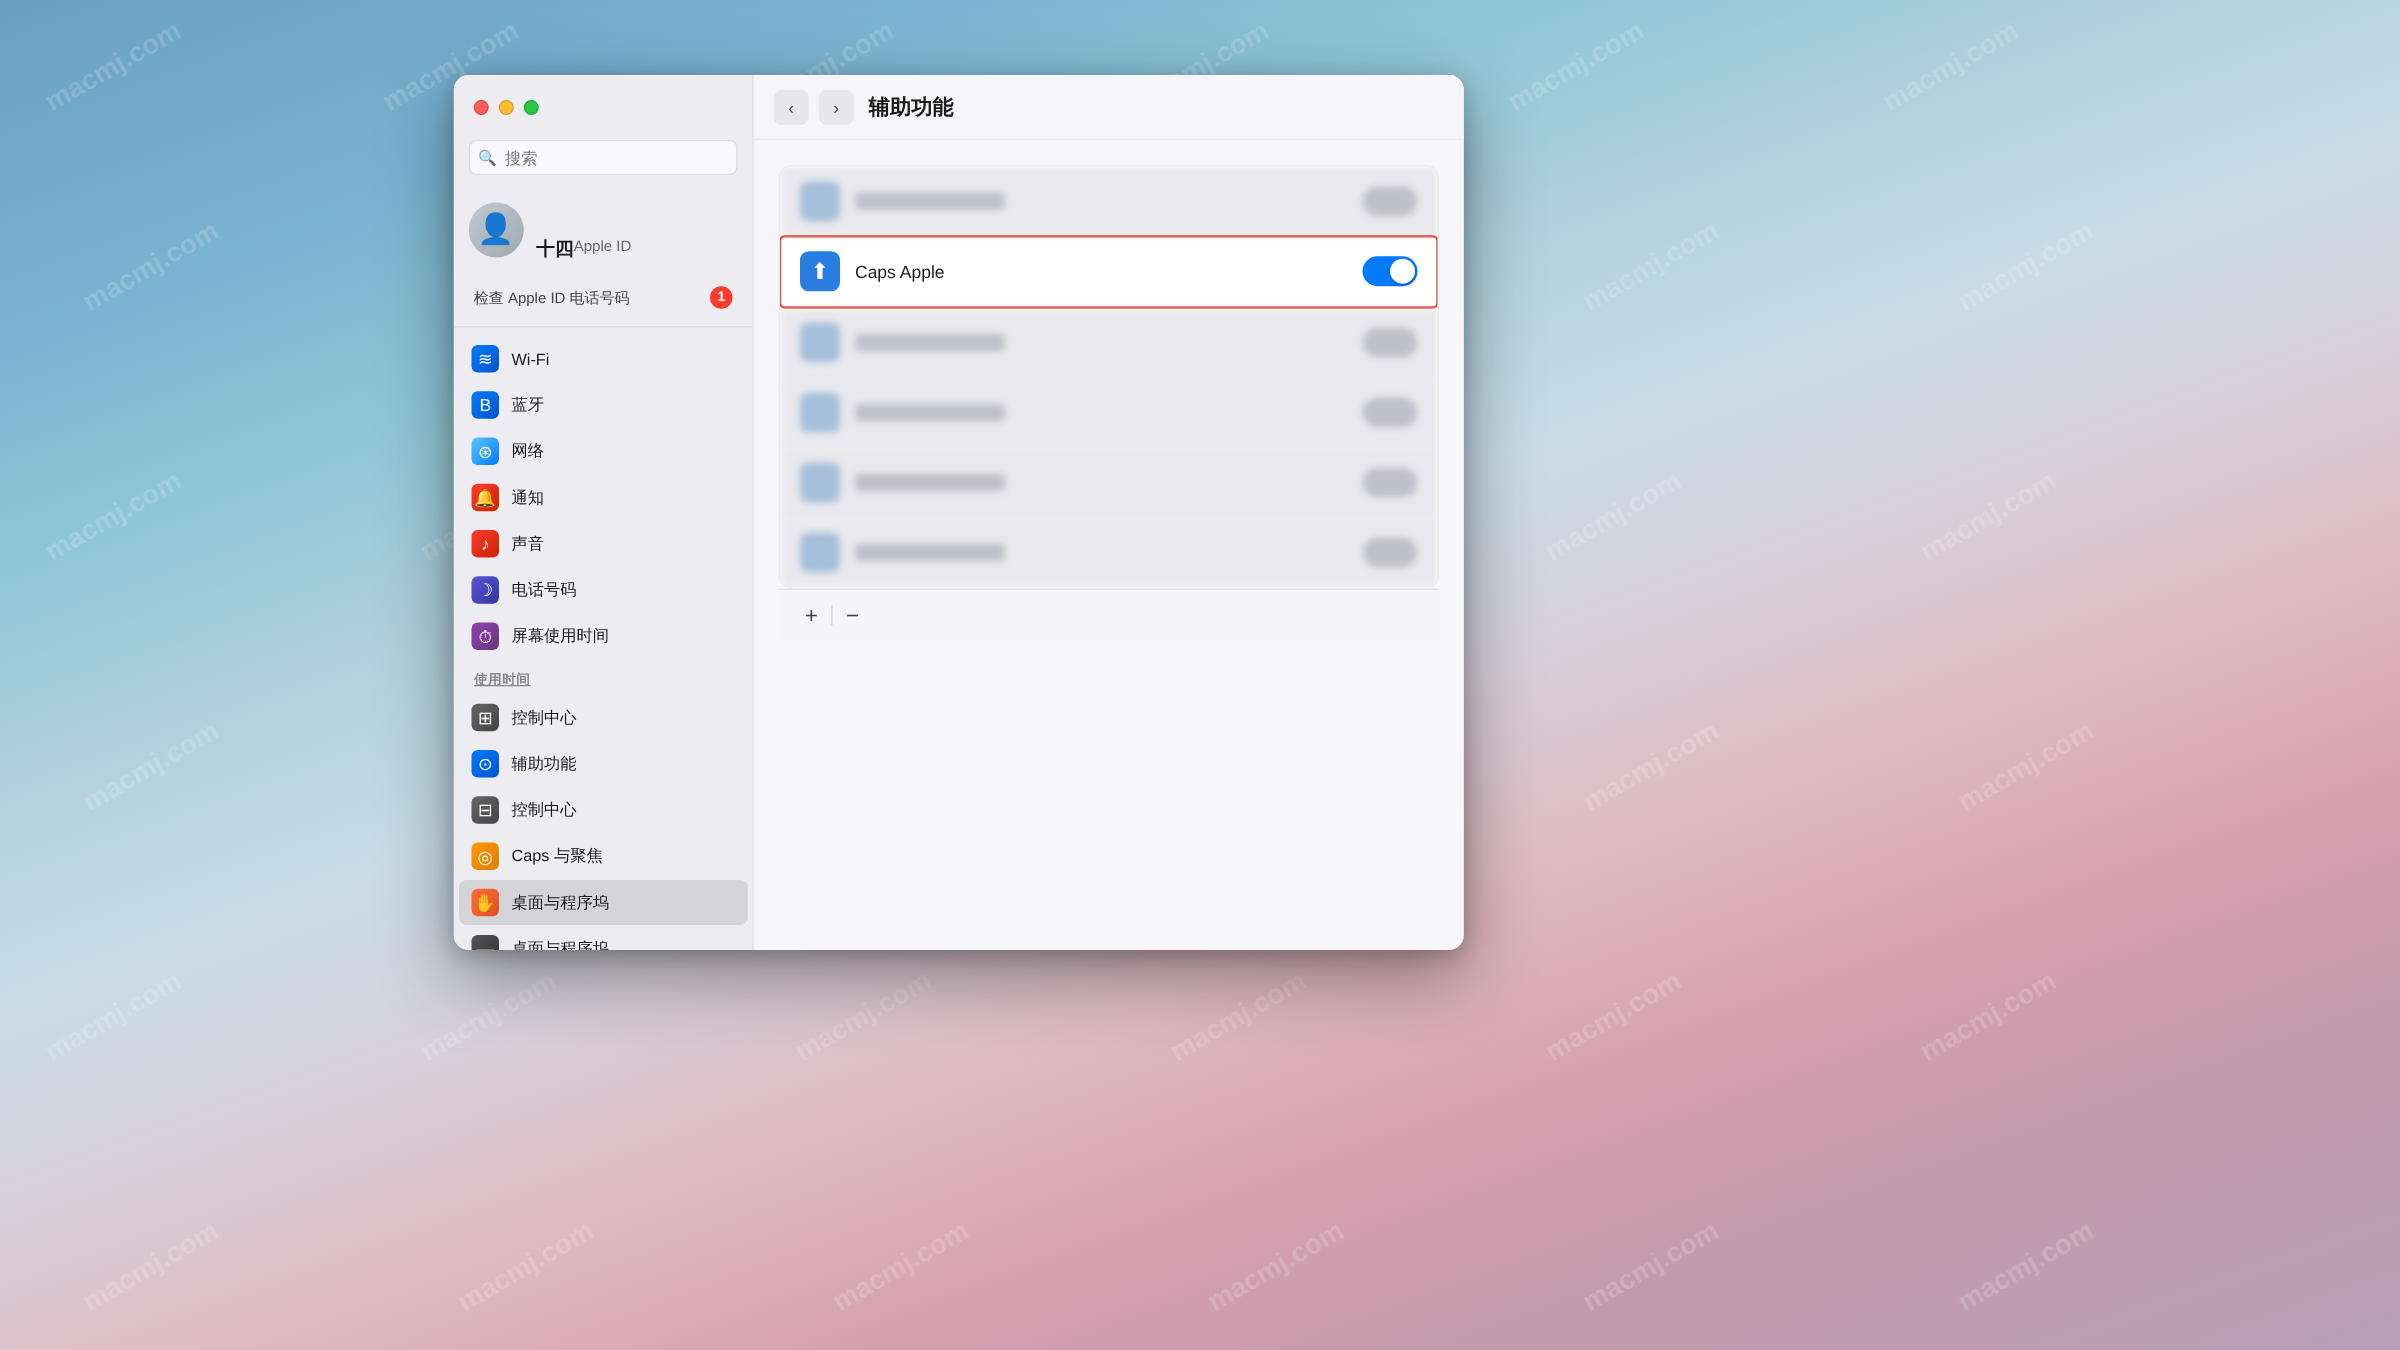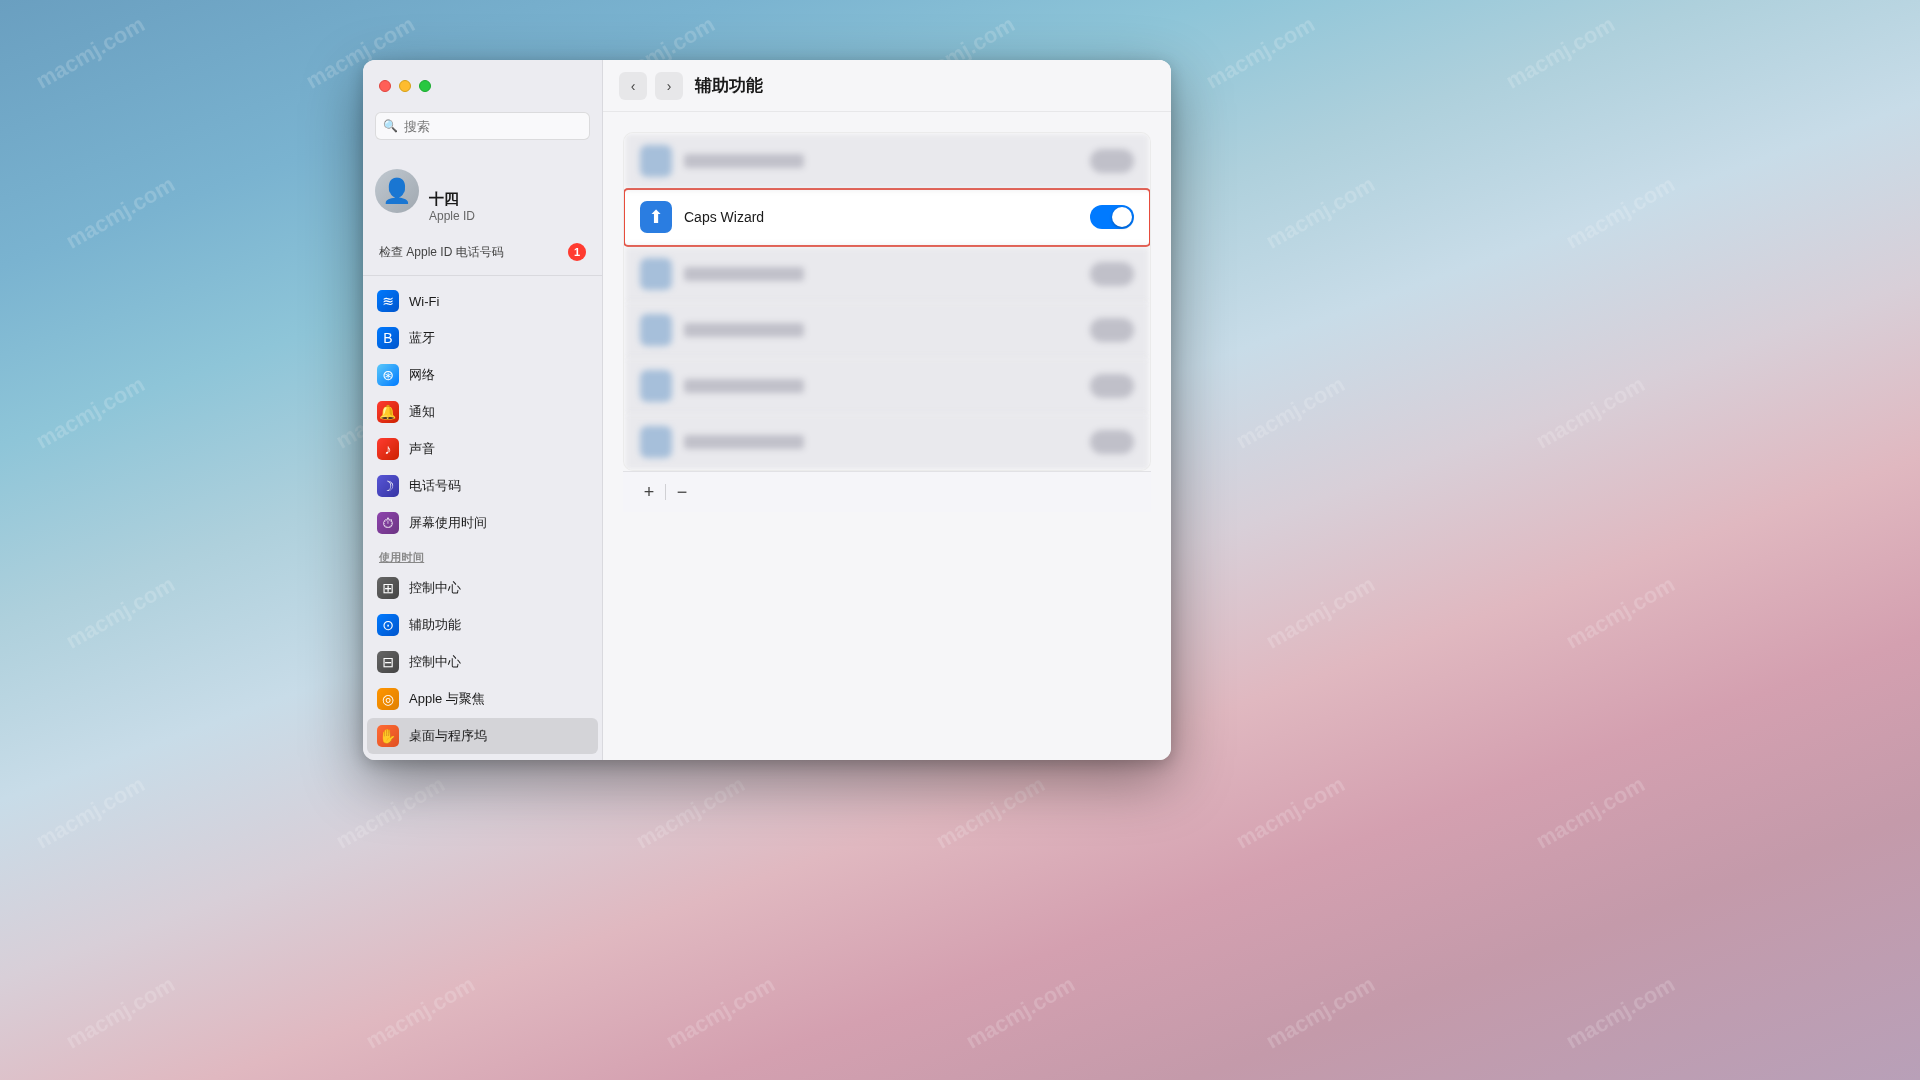--- a/index.html
+++ b/index.html
@@ -136,21 +136,21 @@
       overflow: hidden;
     }
 
     .avatar-icon {
       font-size: 24px;
       color: #6a7580;
     }
 
     .user-info {
       display: flex;
-      flex-direction: column;
+      flex-direction: row;
       margin-top: 32px;
     }
 
     .user-name {
       font-size: 15px;
       font-weight: 600;
       color: #1a1a1a;
     }
 
     .user-subtitle {
@@ -547,21 +547,21 @@
         <div class="sidebar-item">
           <div class="sidebar-item-icon icon-accessibility">⊙</div>
           <span class="sidebar-item-label">辅助功能</span>
         </div>
         <div class="sidebar-item">
           <div class="sidebar-item-icon icon-control2">⊟</div>
           <span class="sidebar-item-label">控制中心</span>
         </div>
         <div class="sidebar-item">
           <div class="sidebar-item-icon icon-siri">◎</div>
-          <span class="sidebar-item-label">Apple 与聚焦</span>
+          <span class="sidebar-item-label">Caps 与聚焦</span>
         </div>
         <div class="sidebar-item active">
           <div class="sidebar-item-icon icon-privacy">✋</div>
           <span class="sidebar-item-label">桌面与程序坞</span>
         </div>
         <div class="sidebar-item">
           <div class="sidebar-item-icon icon-desktop">▬</div>
           <span class="sidebar-item-label">桌面与程序坞</span>
         </div>
       </div>
@@ -580,21 +580,21 @@
       <div class="apps-list" id="apps-list">
           <div class="blurred-row">
             <div class="blurred-icon"></div>
             <div class="blurred-text" style="width: 120px;"></div>
             <div class="blurred-toggle"></div>
           </div>
           <div class="app-row highlighted">
             <div class="app-icon" style="background: rgb(42, 125, 225);">
               <span style="font-size: 18px; color: white;">⬆</span>
             </div>
-            <span class="app-name">Caps Wizard</span>
+            <span class="app-name">Caps Apple</span>
             <div class="toggle-switch">
               <div class="toggle-knob"></div>
             </div>
           </div>
           <div class="blurred-row">
             <div class="blurred-icon"></div>
             <div class="blurred-text" style="width: 120px;"></div>
             <div class="blurred-toggle"></div>
           </div>
           <div class="blurred-row">

